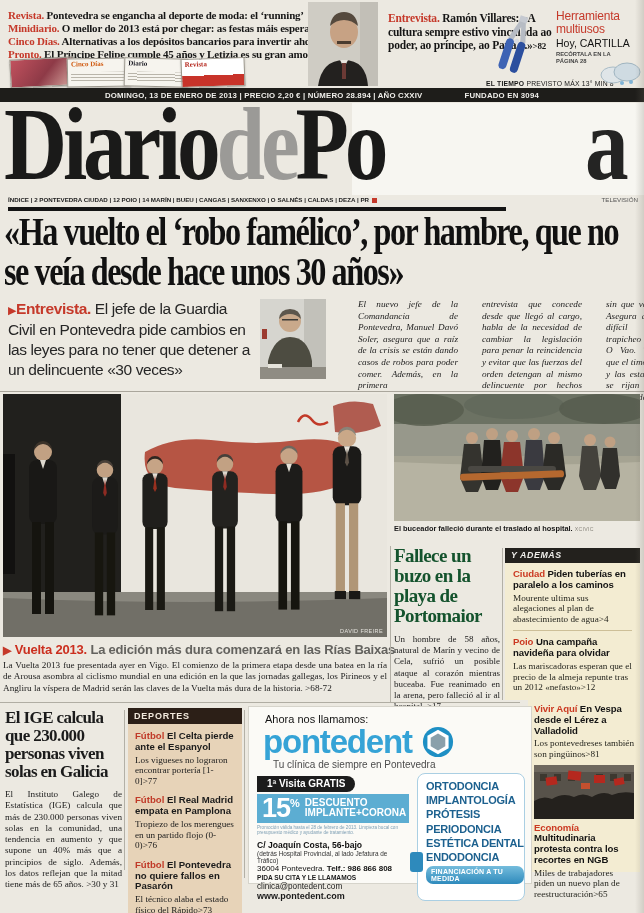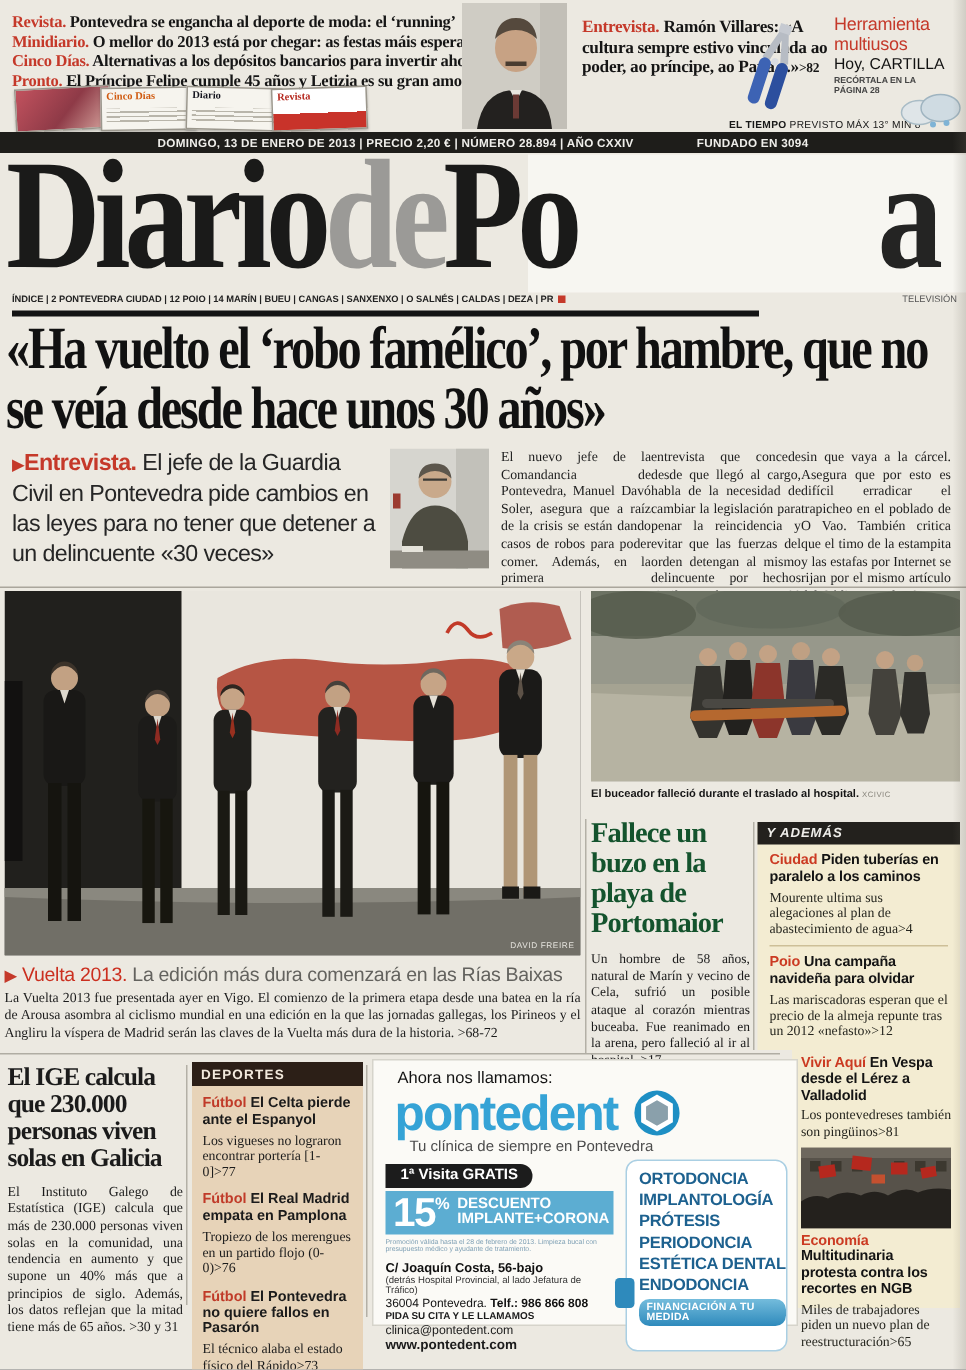--- a/index.html
+++ b/index.html
@@ -56,30 +56,30 @@
 
   
   .headline { position:absolute; left:4px; top:212px; width:800px; margin:0; font-size:40px; line-height:40px;
         font-weight:700; letter-spacing:-1.8px; color:#111; transform:scaleX(0.805); transform-origin:left top; }
   .interview { position:absolute; left:8px; top:299px; width:632px; display:flex; }
   .int-lead { width:242px; flex:none; font-family:"Liberation Sans", sans-serif; font-size:15.5px;
         line-height:20px; letter-spacing:-0.4px; color:#262626; }
   .int-kicker { color:#c5392a; font-weight:700; }
   .arrow { color:#c5392a; font-size:11px; }
   .int-photo { flex:none; width:66px; height:80px; margin:0 8px 0 10px; }
-  .int-col { flex:none; width:100px; margin-left:0; font-size:9.2px; line-height:11.6px;
-        text-align:justify; color:#1d1d1d; }
+  .int-col { flex:none; width:100px; margin-left:24px; font-size:9.2px; line-height:11.6px;
+        text-align:justify; color:#1d1d1d;font-style:italic; }
   .hline1 { position:absolute; left:0; top:391px; width:644px; height:1px; background:#aaa69c; }
 
   
   .vuelta-photo { position:absolute; left:3px; top:394px; width:384px; height:243px; }
   .vuelta-credit { position:absolute; right:4px; bottom:3px; font-family:"Liberation Sans", sans-serif;
         font-size:5.5px; color:#e4e2dc; letter-spacing:.4px; }
   .vuelta-text { position:absolute; left:3px; top:642px; width:384px; }
-  .vt-head { font-family:"Liberation Sans", sans-serif; font-size:13px; font-weight:400;
+  .vt-head { font-family:"Liberation Sans", sans-serif; font-size:13px; font-weight:700;
         letter-spacing:-0.2px; white-space:nowrap; }
   .vt-kick { color:#cb2f1f; }
   .vt-title { color:#63625e; }
   .vt-body { margin:3px 0 0; font-size:9.2px; line-height:11.4px; text-align:justify; }
 
   .buzo-photo { position:absolute; left:394px; top:394px; width:246px; height:127px; }
   .buzo-caption { position:absolute; left:394px; top:524px; width:246px; font-family:"Liberation Sans", sans-serif;
         font-size:7.4px; font-weight:700; color:#161616; }
   .credit { font-size:5.2px; color:#8a877e; font-weight:400; letter-spacing:.3px; }
   .buzo-col { position:absolute; left:394px; top:546px; width:106px; }

